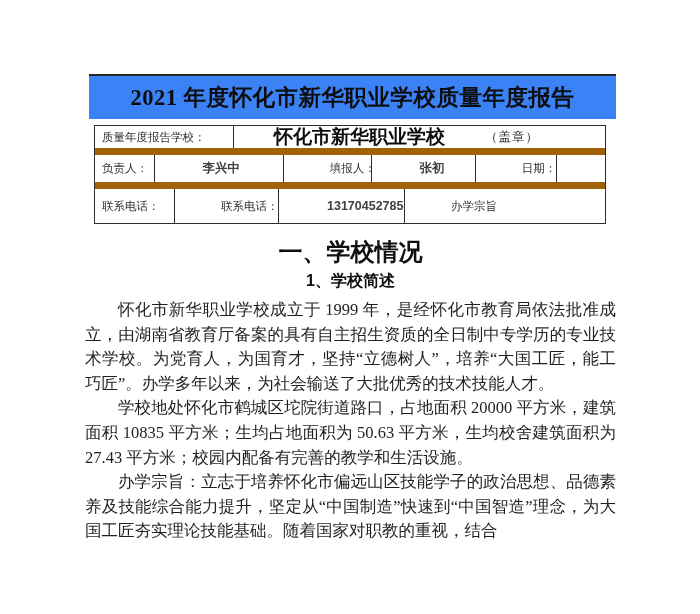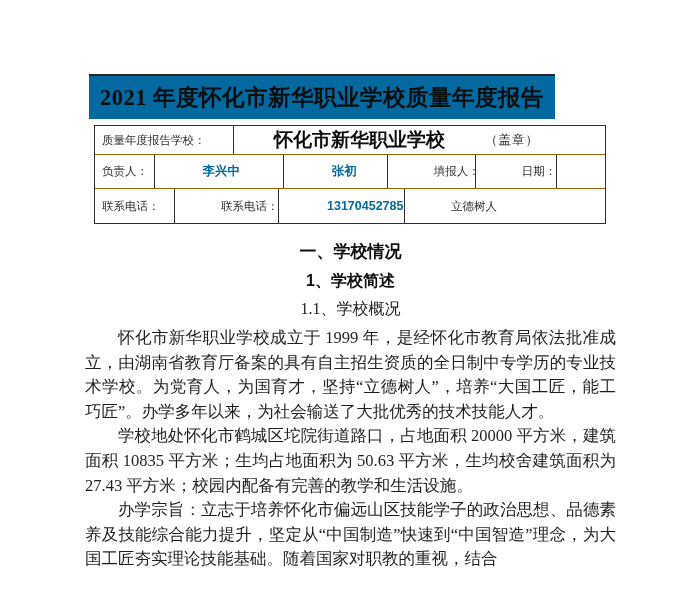--- a/index.html
+++ b/index.html
@@ -10,55 +10,55 @@
     height: 614px;
     background: #ffffff;
     overflow: hidden;
     font-family: "Liberation Serif", "DejaVu Serif", serif;
     color: #1c1c1c;
   }
   
   .title-block {
     position: absolute;
     left: 89px; top: 74px;
-    width: 466px; height: 45px;
-    background: #0369a1;
+    width: 527px; height: 45px;
+    background: #3b82f6;
     border-top: 2px solid #262626;
     display: flex; align-items: center; justify-content: center;
   }
   .title-block h1 {
     margin: 0;
     font-size: 22.5px;
     font-weight: bold;
     color: #0d0d0d;
     letter-spacing: 0.5px;
     white-space: nowrap;
   }
   
   .info-table {
     position: absolute;
     left: 94px; top: 125px;
     width: 512px;
     border: 1px solid #2e2e2e;
   }
-  .t-row { display: flex; border-bottom: 1px solid #a16207; }
+  .t-row { display: flex; border-bottom: 7px solid #a16207; }
   .t-row:last-child { border-bottom: none; }
   .t-cell {
     border-right: 1px solid #2e2e2e;
     display: flex; align-items: center;
     padding: 0 0 0 7px;
     overflow: hidden; white-space: nowrap;
   }
   .t-cell:last-child { border-right: none; }
   .row-school { height: 29px; }
   .row-person, .row-phone { height: 34px; gap: 39px; }
   .lbl { font-size: 11.5px; color: #2f2f2f; }
   .val {
     font-family: "Liberation Sans", "DejaVu Sans", sans-serif;
-    font-weight: bold; font-size: 12.5px; color: #0369a1;
+    font-weight: bold; font-size: 12.5px; color: #404040;
     padding-left: 9px;
   }
   .c-label1 { width: 139px; }
   .c-rest   { flex: 1; padding: 0; }
   .school-wrap { flex: 1; display: flex; align-items: center; }
   .school-name {
     flex: 1; text-align: center;
     font-family: "Liberation Sans", "DejaVu Sans", sans-serif;
     font-weight: bold; font-size: 19px; color: #0d0d0d;
   }
@@ -72,21 +72,21 @@
   
   .doc-body {
     position: absolute;
     left: 85px; top: 240px;
     width: 531px;
   }
   .h-level1 {
     margin: 0 0 6px 0;
     text-align: center;
     font-family: "Liberation Sans", "DejaVu Sans", sans-serif;
-    font-size: 17px; font-weight: bold; color: #0f0f0f;
+    font-size: 24px; font-weight: bold; color: #0f0f0f;
     line-height: 24px;
   }
   .h-level2 {
     margin: 0 0 6px 0;
     text-align: center;
     font-family: "Liberation Sans", "DejaVu Sans", sans-serif;
     font-size: 16px; font-weight: bold; color: #0f0f0f;
     line-height: 22px;
   }
   .h-level3 {
@@ -119,35 +119,34 @@
       <div class="t-cell c-rest">
         <div class="school-wrap">
           <span class="school-name">怀化市新华职业学校</span>
           <span class="seal-note">（盖章）</span>
         </div>
       </div>
     </div>
     <div class="t-row row-person">
       <div class="t-cell c1 lbl">负责人：</div>
       <div class="t-cell c2 val">李兴中</div>
+      <div class="t-cell c3 lbl">填报人：</div>
       <div class="t-cell c4 val">张初</div>
-      <div class="t-cell c3 lbl">填报人：</div>
       <div class="t-cell c5 lbl">日期：</div>
       <div class="t-cell c6 val">2022 年 12 月</div>
     </div>
     <div class="t-row row-phone">
       <div class="t-cell c1 lbl">联系电话：</div>
       <div class="t-cell c3 lbl">联系电话：</div>
       <div class="t-cell c4 val">13170452785</div>
-      <div class="t-cell c5 lbl">立德树人</div>
+      <div class="t-cell c5 lbl">办学宗旨</div>
     </div>
   </div>
 
   <div class="doc-body">
     <div class="h-level1">一、学校情况</div>
     <div class="h-level2">1、学校简述</div>
-    <div class="h-level3">1.1、学校概况</div>
     <p>怀化市新华职业学校成立于 1999 年，是经怀化市教育局依法批准成立，由湖南省教育厅备案的具有自主招生资质的全日制中专学历的专业技术学校。为党育人，为国育才，坚持“立德树人”，培养“大国工匠，能工巧匠”。办学多年以来，为社会输送了大批优秀的技术技能人才。</p>
     <p>学校地处怀化市鹤城区坨院街道路口，占地面积 20000 平方米，建筑面积 10835 平方米；生均占地面积为 50.63 平方米，生均校舍建筑面积为 27.43 平方米；校园内配备有完善的教学和生活设施。</p>
     <p>办学宗旨：立志于培养怀化市偏远山区技能学子的政治思想、品德素养及技能综合能力提升，坚定从“中国制造”快速到“中国智造”理念，为大国工匠夯实理论技能基础。随着国家对职教的重视，结合</p>
   </div>
 
 </div>
 
 </body></html>

